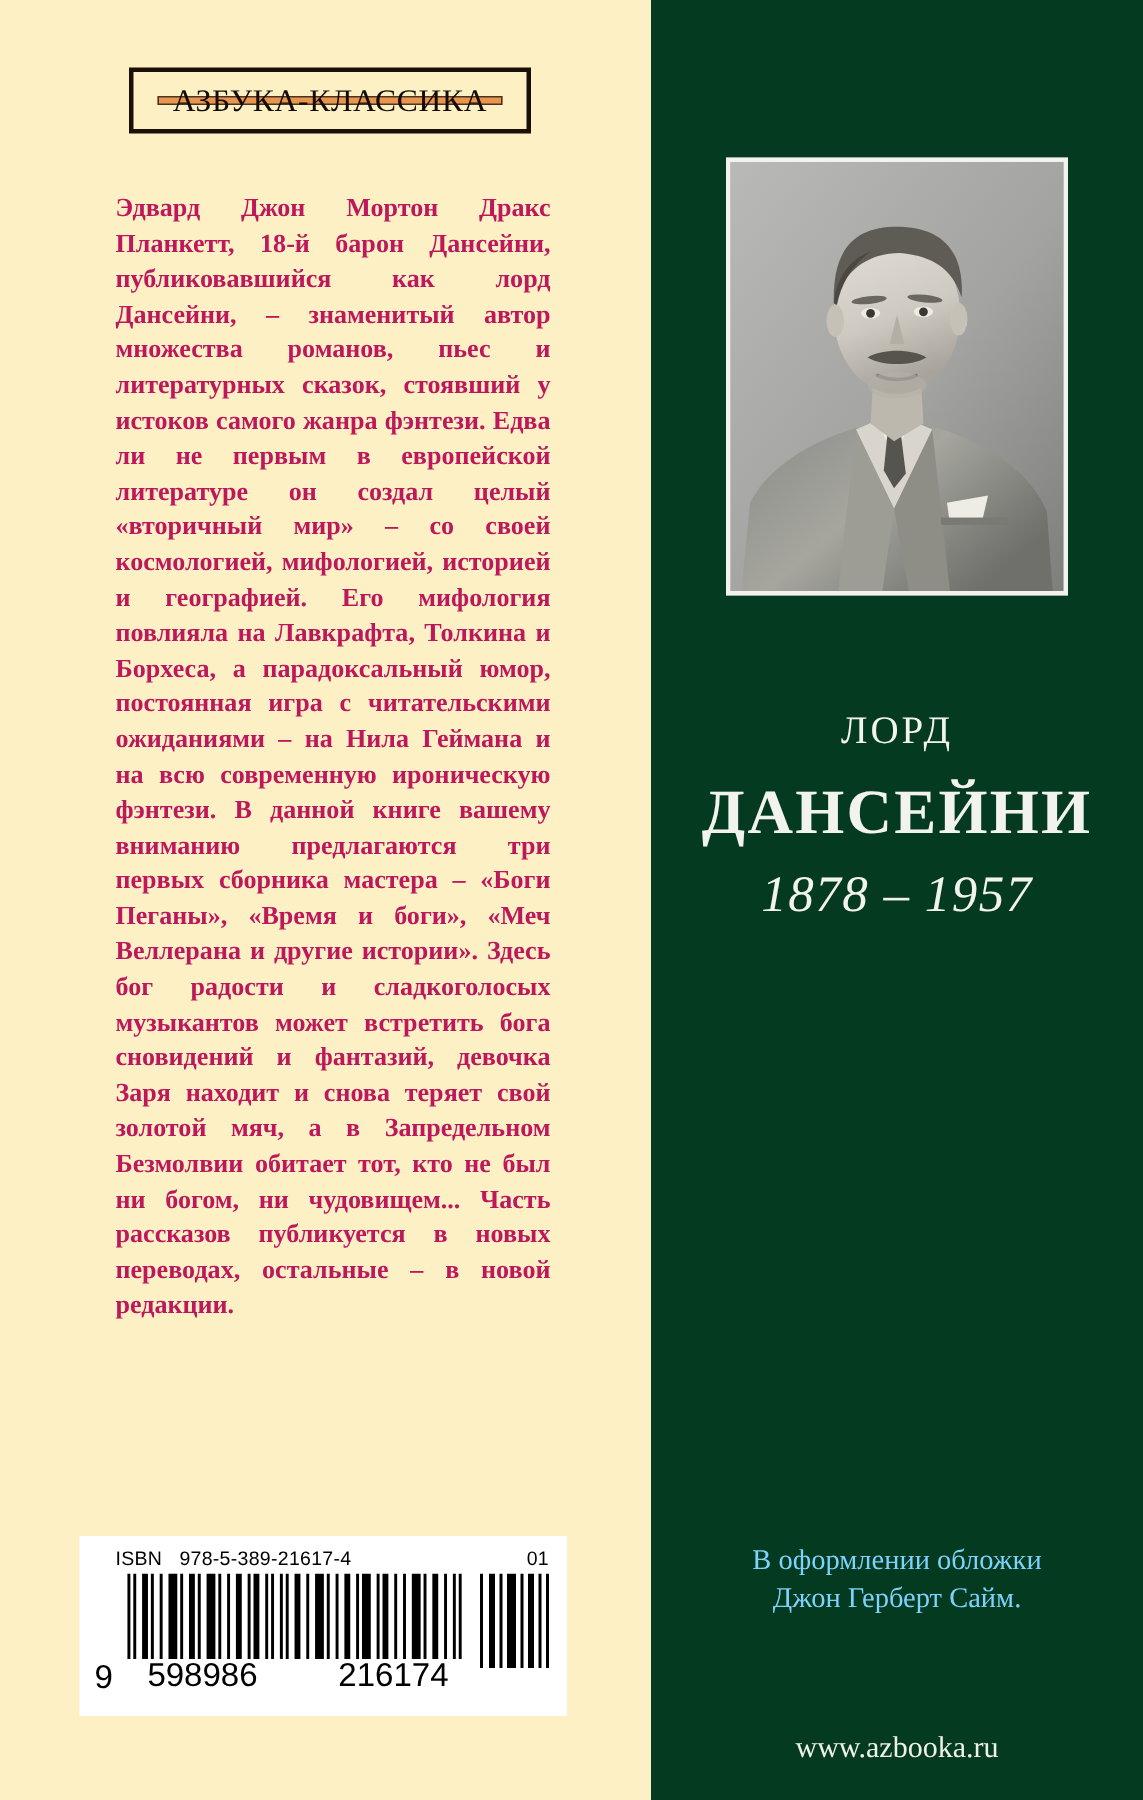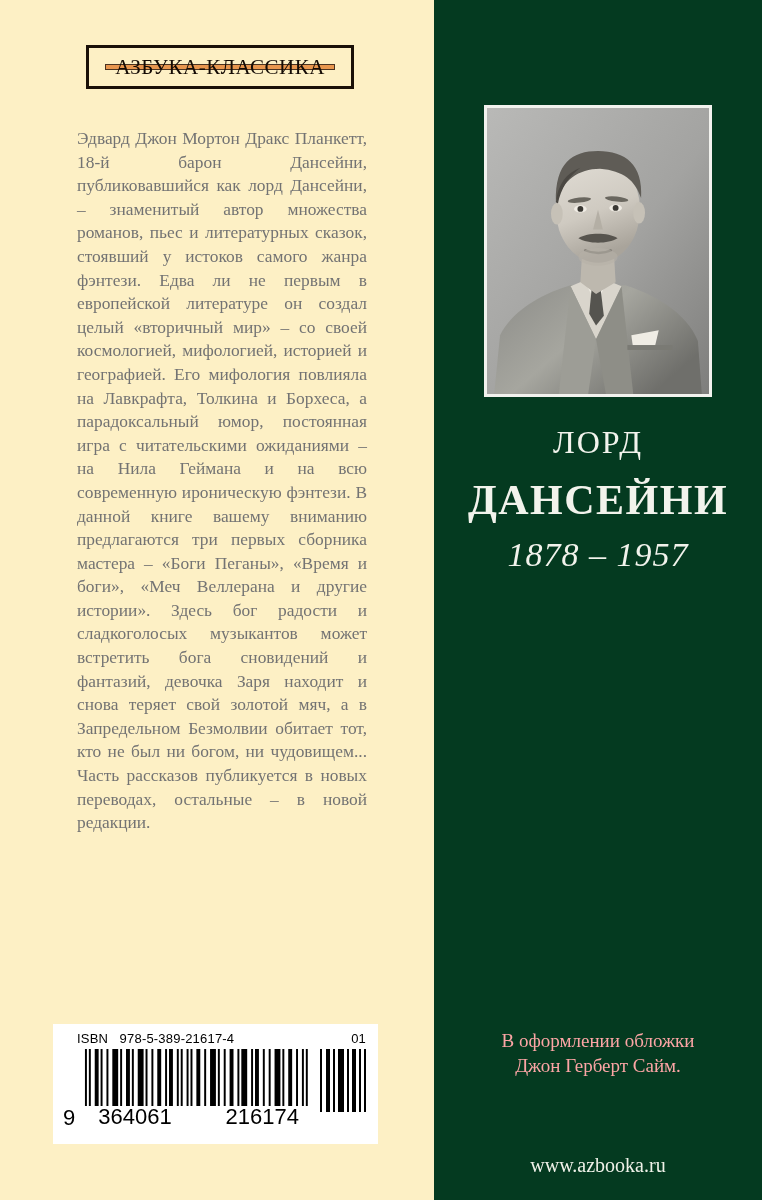--- a/index.html
+++ b/index.html
@@ -53,23 +53,23 @@
     line-height: 1;
   }
 
   
   .blurb {
     position: absolute;
     left: 77px; top: 127px;
     width: 290px;
     font-family: "Liberation Serif", serif;
     font-size: 17.4px;
-    font-weight: normal;
+    font-weight: bold;
     line-height: 23.6px;
-    color: #737373;
+    color: #be185d;
     text-align: justify;
     text-justify: inter-word;
     hyphens: manual;
   }
 
   
   .barcode-block {
     position: absolute;
     left: 53px; top: 1024px;
     width: 325px; height: 120px;
@@ -152,23 +152,24 @@
 
   .author-block {
     position: absolute;
     left: 0; top: 425px;
     width: 328px;
     text-align: center;
     color: #F2F3EC;
   }
   .author-lord {
     font-family: "Liberation Serif", serif;
-    font-size: 32px;
+    font-size: 26px;
     letter-spacing: 2px;
     line-height: 1.1;
+    margin-top: 48px;
   }
   .author-name {
     font-family: "Liberation Serif", serif;
     font-size: 42px;
     font-weight: bold;
     letter-spacing: 1.5px;
     line-height: 1.15;
     margin-top: 16px;
   }
   .author-years {
@@ -178,21 +179,21 @@
     letter-spacing: 1px;
     margin-top: 12px;
   }
 
   
   .colophon {
     position: absolute;
     left: 0; top: 1028px;
     width: 328px;
     text-align: center;
-    color: #fca5a5;
+    color: #7dd3fc;
     font-family: "Liberation Serif", serif;
     font-size: 19px;
     line-height: 25px;
   }
   .colophon-line { display: block; }
   .website {
     position: absolute;
     left: 0; top: 1118px;
     width: 328px;
     text-align: center;
@@ -266,21 +267,21 @@
                 <rect x="190" y="0" width="2" height="62"></rect>
               <rect x="196" y="0" width="6" height="62"></rect>
                 <rect x="204" y="0" width="2" height="62"></rect>
               <rect x="210" y="0" width="4" height="62"></rect>
                 <rect x="218" y="0" width="2" height="62"></rect>
               <rect x="224" y="0" width="2" height="78"></rect>
                 <rect x="228" y="0" width="2" height="78"></rect>
             </g>
           </svg>
           <div class="barcode-digits">
-            <span>364061</span>
+            <span>598986</span>
             <span>216174</span>
           </div>
         </div>
 
         <div class="bars-addon">
           <svg viewBox="0 0 50 63" preserveAspectRatio="none">
             <g fill="#000">
               <rect x="2" y="0" width="2" height="63"></rect>
               <rect x="8" y="0" width="4" height="63"></rect>
               <rect x="15" y="0" width="2" height="63"></rect>

